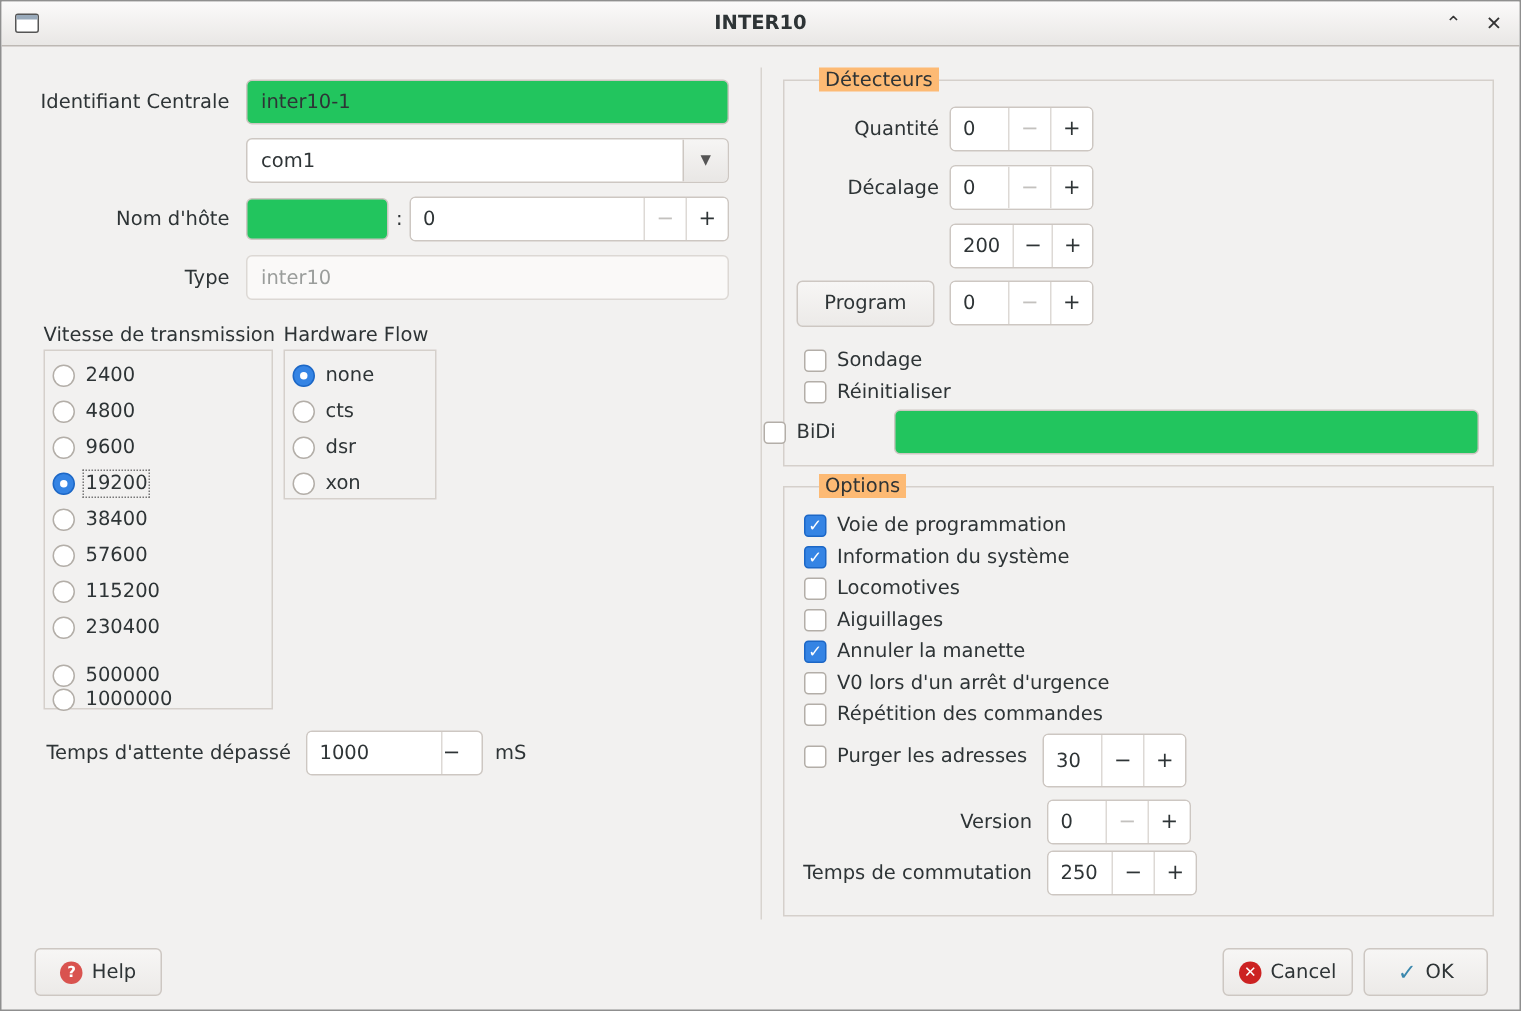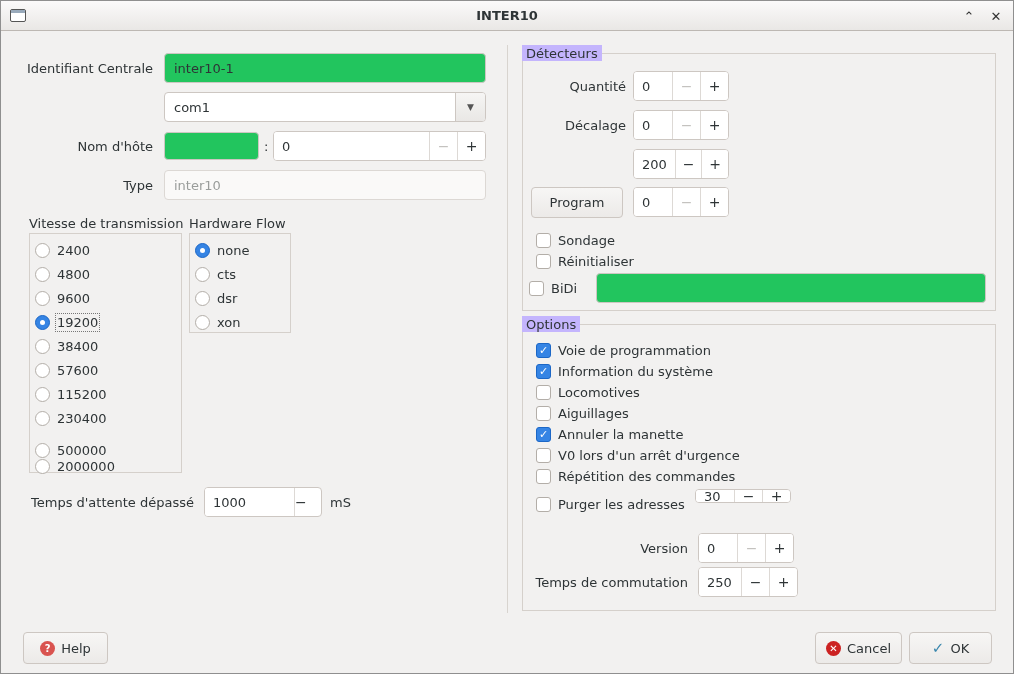--- a/index.html
+++ b/index.html
@@ -24,21 +24,21 @@
   .entry.dis { background:#faf9f8; color:#9a9d9b; border-color:#dcd8d4; }
   .combo { background:#ffffff; border:1px solid #cdc7c2; border-radius:4px; display:flex; align-items:stretch; overflow:hidden; }
   .combo .cval { flex:1; display:flex; align-items:center; padding:0 9px; }
   .combo .carrow { width:30px; background:linear-gradient(#f6f5f4,#e9e7e5); border-left:1px solid #cdc7c2; display:flex; align-items:center; justify-content:center; font-size:9px; color:#555; }
   .spin { background:#fff; border:1px solid #cdc7c2; border-radius:4px; display:flex; align-items:stretch; overflow:hidden; }
   .spin .val { flex:1; display:flex; align-items:center; padding:0 8px; background:#fff; }
   .spin .sbtn { width:28px; display:flex; align-items:center; justify-content:center; border-left:1px solid #ddd9d5; background:#fff; color:#2e3436; font-size:14px; }
   .spin .sbtn.dis { color:#c3c1be; }
 
   .frame { border:1px solid #d5d0cb; }
-  .flegend { background:#c4b5fd; padding:0 4px; }
+  .flegend { background:#fdba74; padding:0 4px;margin-left:24px; }
 
   .radio { width:15px; height:15px; border-radius:50%; background:#fff; border:1px solid #b3aea8; flex:none; position:relative; }
   .radio.sel { background:#3584e4; border-color:#1c67c6; }
   .radio.sel::after { content:""; position:absolute; left:4px; top:4px; width:5px; height:5px; border-radius:50%; background:#fff; }
   .cb { width:15px; height:15px; border-radius:3px; background:#fff; border:1px solid #b3aea8; flex:none; display:flex; align-items:center; justify-content:center; }
   .cb .mark { display:none; }
   .cb.on { background:#3584e4; border-color:#1c67c6; }
   .cb.on .mark { display:block; color:#fff; font-size:11px; line-height:1; }
   .chkrow { display:flex; align-items:center; gap:7px; }
 
@@ -116,21 +116,21 @@
   <div class="abs chkrow" style="left:34px; top:405px; height:24px;">
       <span class="radio"></span>
       <span>230400</span>
     </div>
   <div class="abs chkrow" style="left:34px; top:433px; height:24px;align-items:flex-end;">
       <span class="radio"></span>
       <span>500000</span>
     </div>
   <div class="abs chkrow" style="left:34px; top:453px; height:24px;">
       <span class="radio"></span>
-      <span>2000000</span>
+      <span>1000000</span>
     </div>
 
   <div class="abs lbl" style="left:188px; top:214px; height:17px;">Hardware Flow</div>
   <div class="abs frame" style="left:188px; top:232px; width:102px; height:100px;"></div>
   <div class="abs chkrow" style="left:194px; top:237px; height:24px;">
       <span class="radio sel"></span>
       <span>none</span>
     </div>
   <div class="abs chkrow" style="left:194px; top:261px; height:24px;">
       <span class="radio"></span>
@@ -186,21 +186,21 @@
   </div>
 
   <div class="abs chkrow" style="left:535px; top:231px; height:17px;">
     <span class="cb"></span>
     <span>Sondage</span>
   </div>
   <div class="abs chkrow" style="left:535px; top:252px; height:17px;">
     <span class="cb"></span>
     <span>Réinitialiser</span>
   </div>
-  <div class="abs chkrow" style="left:508px; top:279px; height:17px;padding-left:20px;">
+  <div class="abs chkrow" style="left:508px; top:279px; height:17px;">
     <span class="cb"></span>
     <span>BiDi</span>
   </div>
   <div class="abs entry" style="left:595px; top:272px; width:390px; height:30px;"></div>
 
   <div class="abs frame" style="left:521px; top:323px; width:474px; height:287px;"></div>
   <div class="abs lbl flegend" style="left:521px; top:315px; height:16px;">Options</div>
 
   <div class="abs chkrow" style="left:535px; top:341px; height:17px;">
     <span class="cb on">
@@ -234,21 +234,21 @@
   </div>
   <div class="abs chkrow" style="left:535px; top:467px; height:17px;">
     <span class="cb"></span>
     <span>Répétition des commandes</span>
   </div>
 
   <div class="abs chkrow" style="left:535px; top:495px; height:17px;">
     <span class="cb"></span>
     <span>Purger les adresses</span>
   </div>
-  <div class="abs spin" style="left:694px; top:488px; width:96px; height:14px;">
+  <div class="abs spin" style="left:694px; top:488px; width:96px; height:36px;">
     <span class="val">30</span>
     <span class="sbtn">−</span>
     <span class="sbtn">+</span>
   </div>
 
   <div class="abs lbl r" style="left:540px; top:532px; width:147px; height:30px;">Version</div>
   <div class="abs spin" style="left:697px; top:532px; width:96px; height:30px;">
     <span class="val">0</span>
     <span class="sbtn dis">−</span>
     <span class="sbtn">+</span>

